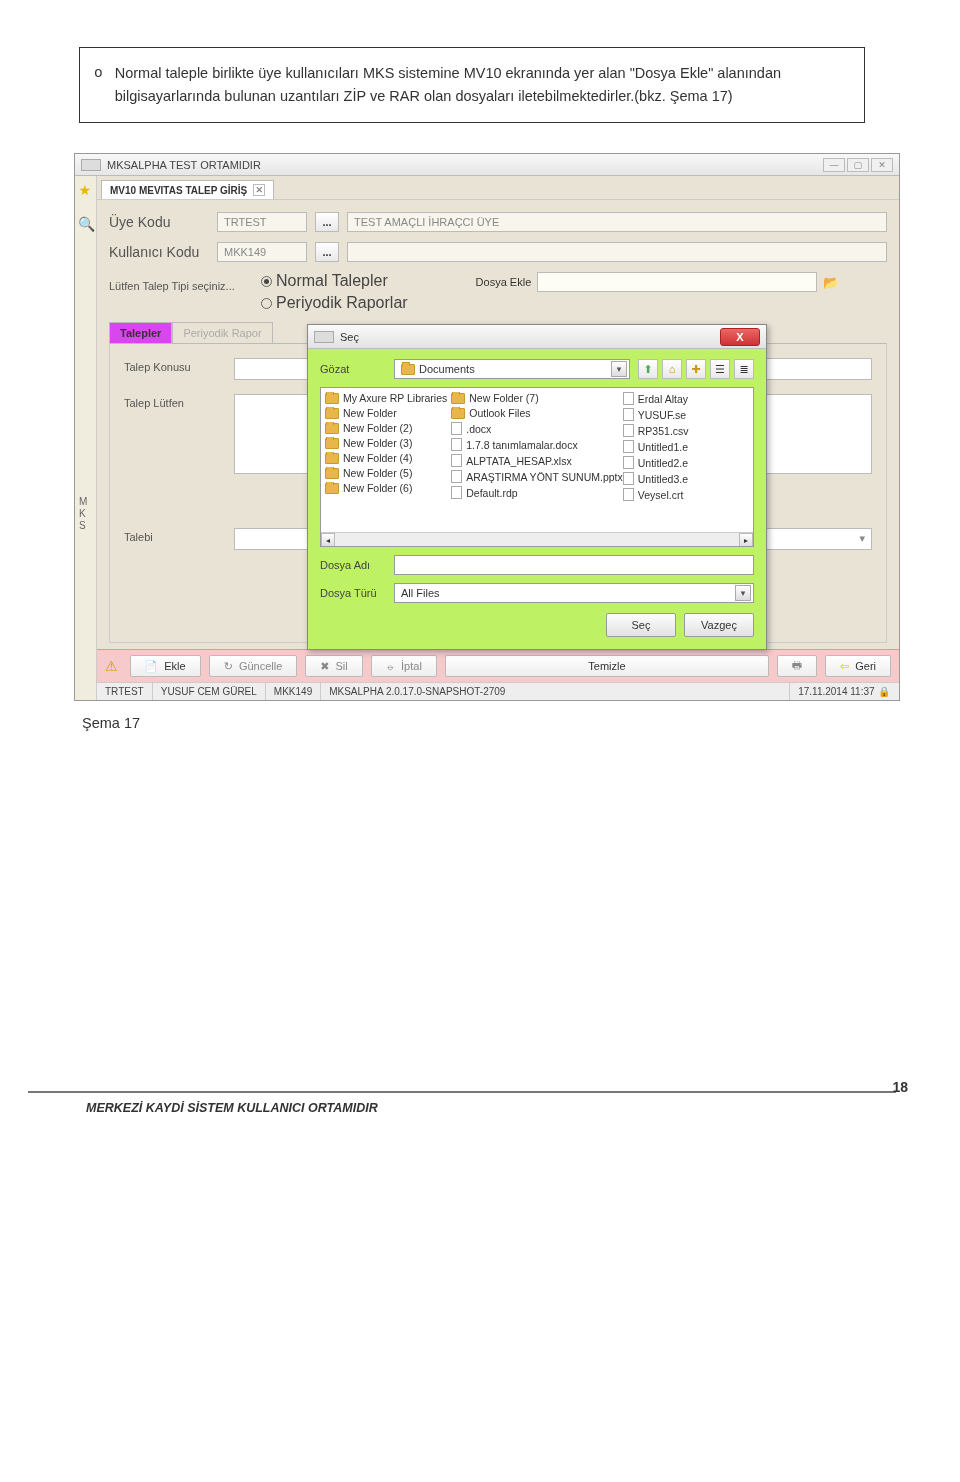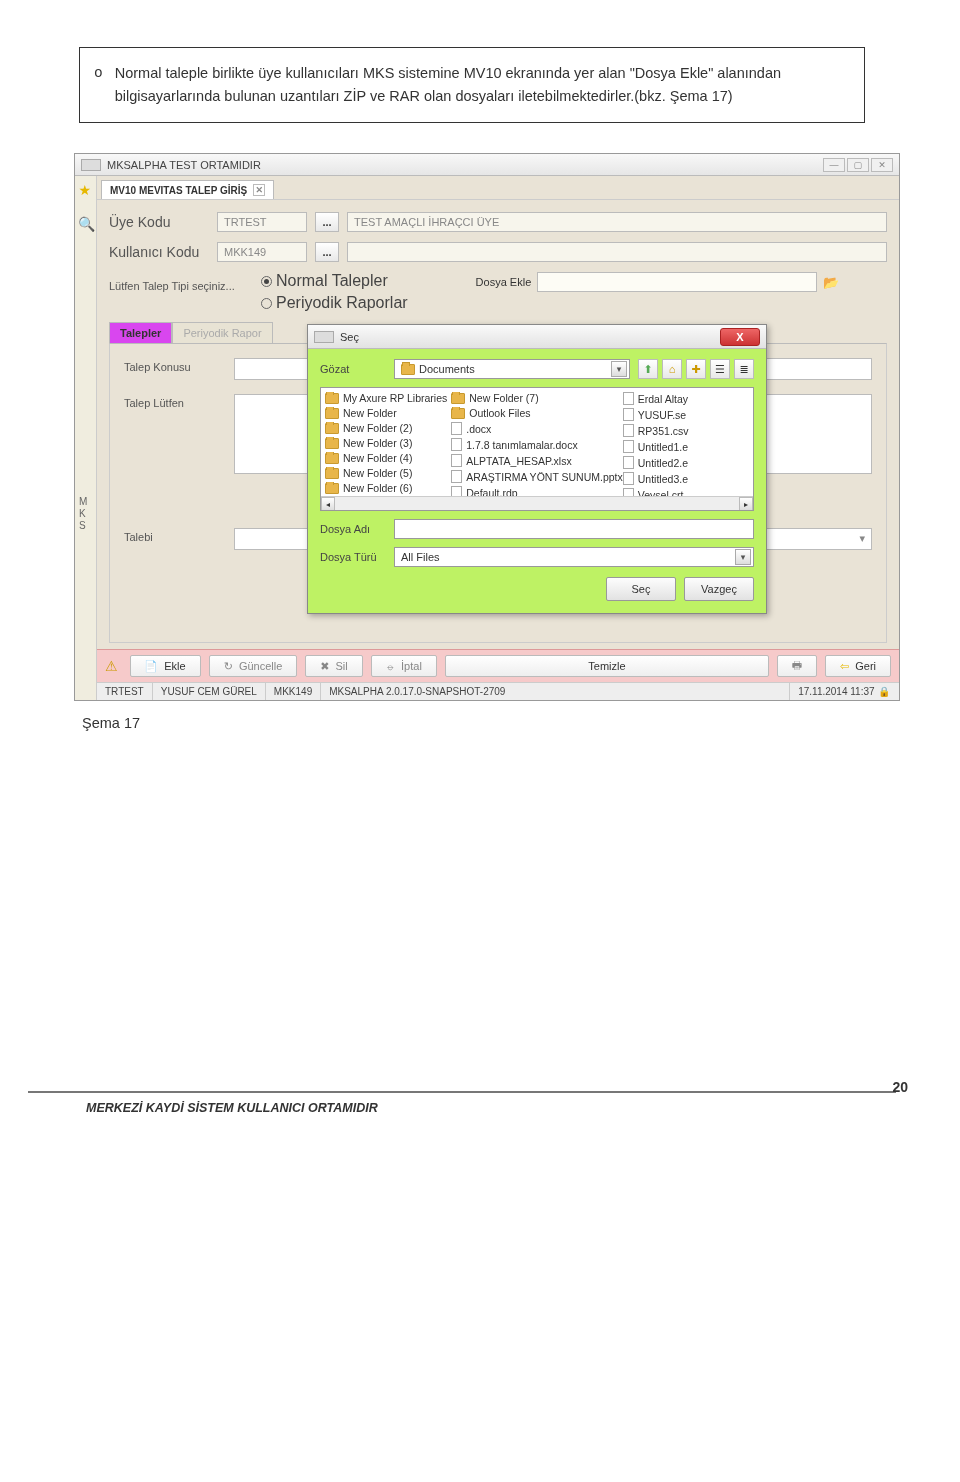--- a/index.html
+++ b/index.html
@@ -66,21 +66,21 @@
   .dlg-body { padding:10px 12px 12px;}
   .dlg-row { display:flex; align-items:center; gap:8px; margin-bottom:8px;}
   .dlg-row .dl { width:66px; color:#444;}
   .folder-ic { width:14px; height:11px; background:#e8b64a; border:1px solid #c7992f; border-radius:1px; display:inline-block; margin-right:4px; position:relative;}
   .folder-ic::before { content:""; position:absolute; top:-3px; left:0; width:6px; height:3px; background:#e8b64a; border:1px solid #c7992f; border-bottom:none;}
   .file-ic { width:11px; height:13px; background:#fff; border:1px solid #aaa; display:inline-block; margin-right:4px;}
   .combo { flex:1; height:20px; background:#fff; border:1px solid #999; display:flex; align-items:center; padding:0 6px; position:relative;}
   .combo .arr { position:absolute; right:2px; top:1px; width:16px; height:16px; border:1px solid #aaa; background:linear-gradient(#fff,#ddd); display:flex; align-items:center; justify-content:center; font-size:9px; color:#555;}
   .dlg-icons { display:flex; gap:4px;}
   .dlg-icons .di { width:20px; height:20px; border:1px solid #bbb; background:linear-gradient(#fff,#e8e8e8); display:flex; align-items:center; justify-content:center;}
-  .filelist { height:124px; background:#fff; border:1px solid #999; overflow:hidden; position:relative; margin-bottom:8px;}
+  .filelist { height:160px; background:#fff; border:1px solid #999; overflow:hidden; position:relative; margin-bottom:8px;}
   .filecols { display:flex; padding:4px 4px; height:100%;}
   .col { flex:1; display:flex; flex-direction:column; gap:3px;}
   .fitem { display:flex; align-items:center; font-size:10.5px; white-space:nowrap; overflow:hidden;}
   .hscroll { position:absolute; bottom:0; left:0; right:0; height:14px; background:#eee; border-top:1px solid #ccc; display:flex;}
   .hscroll .ar { width:14px; height:14px; border:1px solid #bbb; background:linear-gradient(#fff,#ddd); display:flex; align-items:center; justify-content:center; font-size:8px;}
   .hscroll .tr { flex:1;}
   .dlg-btns { display:flex; justify-content:flex-end; gap:8px; margin-top:10px;}
   .dlg-btns .db { width:70px; height:24px; border:1px solid #999; background:linear-gradient(#fdfdfd,#e2e2e2); border-radius:2px; display:flex; align-items:center; justify-content:center;}
   .caption { font-size:14.5px; margin:14px 0 0 68px;}
   .pnum { position:absolute; right:52px; bottom:40px; font-weight:bold; font-size:14px;}
@@ -360,16 +360,16 @@
             </div>
           </div>
         </div>
 
       </div>
     </div>
   </div>
 
   <div class="caption">Şema 17</div>
 
-  <div class="pnum">20</div>
+  <div class="pnum">18</div>
   <div class="footer-line"></div>
   <div class="footer-text">MERKEZİ KAYDİ SİSTEM  KULLANICI ORTAMIDIR</div>
 </div>
 
 </body></html>

